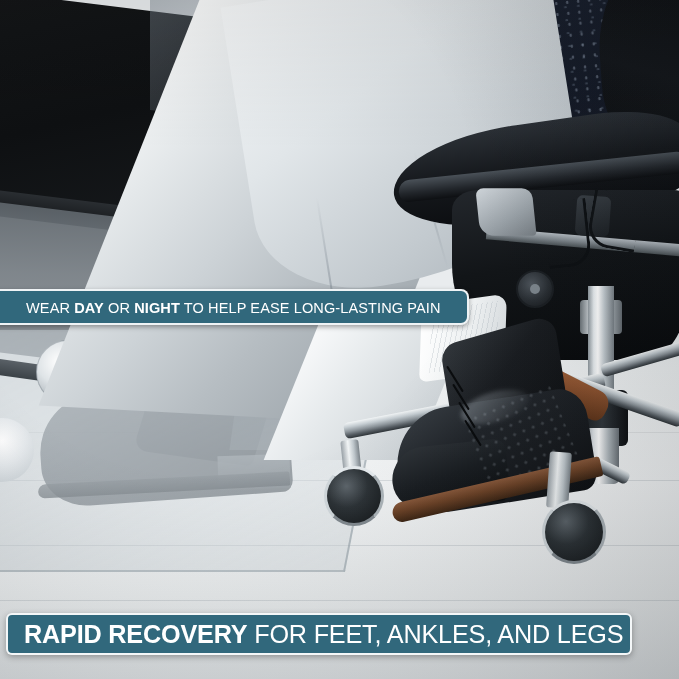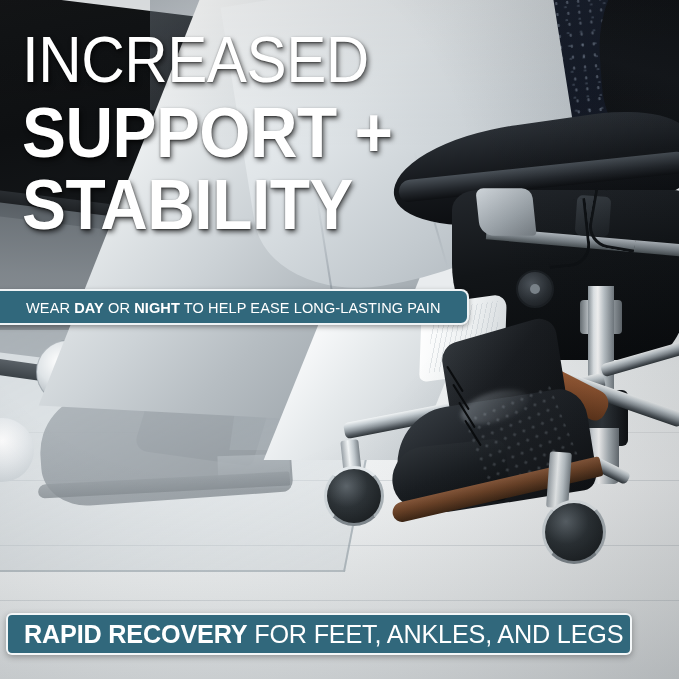--- a/index.html
+++ b/index.html
@@ -470,25 +470,20 @@
     <div class="lace l2"></div>
     <div class="lace l3"></div>
     <div class="lace l4"></div>
 
     <div class="caster-stem stem2"></div>
     <div class="caster cas2"></div>
 
     <div class="grade"></div>
   </div>
 
-  <div class="headline">
-    <div class="hl-1">INCREASED</div>
-    <div class="hl-2">SUPPORT +</div>
-    <div class="hl-3">STABILITY</div>
-  </div>
 
   <div class="subbar">
     <span><span>WEAR </span><b>DAY</b><span> OR </span><b>NIGHT</b><span> TO HELP EASE LONG-LASTING PAIN</span></span>
   </div>
 
   <div class="bottombar">
     <span><b>RAPID RECOVERY</b><span> FOR FEET, ANKLES, AND LEGS</span></span>
   </div>
 
 </div>

